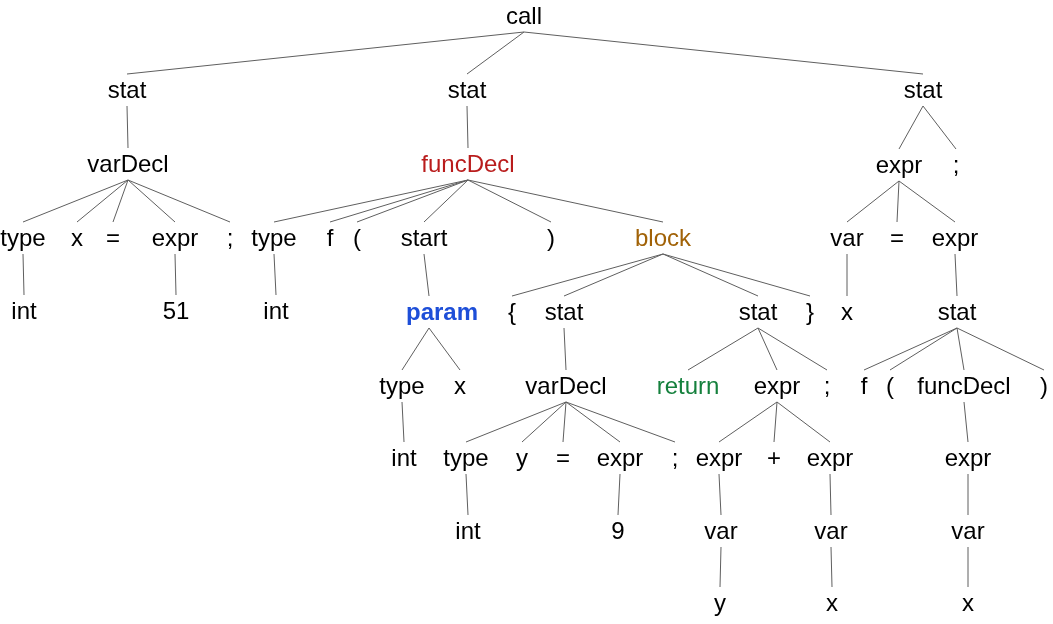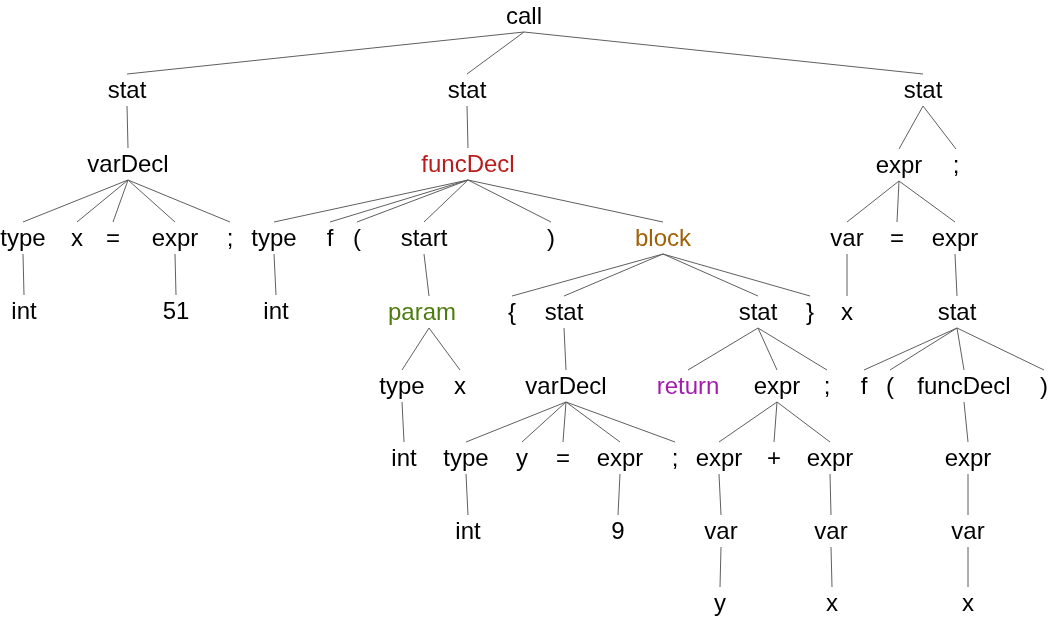--- a/index.html
+++ b/index.html
@@ -120,31 +120,31 @@
       <div class="node" style="left: 357px; top: 238px; color: rgb(0, 0, 0);">(</div>
       <div class="node" style="left: 424px; top: 238px; color: rgb(0, 0, 0);">start</div>
       <div class="node" style="left: 551px; top: 238px; color: rgb(0, 0, 0);">)</div>
       <div class="node" style="left: 663px; top: 238px; color: #a16207;">block</div>
       <div class="node" style="left: 847px; top: 238px; color: rgb(0, 0, 0);">var</div>
       <div class="node" style="left: 897px; top: 238px; color: rgb(0, 0, 0);">=</div>
       <div class="node" style="left: 955px; top: 238px; color: rgb(0, 0, 0);">expr</div>
       <div class="node" style="left: 24px; top: 311px; color: rgb(0, 0, 0);">int</div>
       <div class="node" style="left: 176px; top: 311px; color: rgb(0, 0, 0);">51</div>
       <div class="node" style="left: 276px; top: 311px; color: rgb(0, 0, 0);">int</div>
-      <div class="node" style="left: 422px; top: 312px; color: #4d7c0f;">param</div>
+      <div class="node" style="left: 442px; top: 312px; color: #1d4ed8; font-weight: bold;">param</div>
       <div class="node" style="left: 512px; top: 312px; color: rgb(0, 0, 0);">{</div>
       <div class="node" style="left: 564px; top: 312px; color: rgb(0, 0, 0);">stat</div>
       <div class="node" style="left: 758px; top: 312px; color: rgb(0, 0, 0);">stat</div>
       <div class="node" style="left: 810px; top: 312px; color: rgb(0, 0, 0);">}</div>
       <div class="node" style="left: 847px; top: 312px; color: rgb(0, 0, 0);">x</div>
       <div class="node" style="left: 957px; top: 312px; color: rgb(0, 0, 0);">stat</div>
       <div class="node" style="left: 402px; top: 386px; color: rgb(0, 0, 0);">type</div>
       <div class="node" style="left: 460px; top: 386px; color: rgb(0, 0, 0);">x</div>
       <div class="node" style="left: 566px; top: 386px; color: rgb(0, 0, 0);">varDecl</div>
-      <div class="node" style="left: 688px; top: 386px; color: #a21caf; text-align: right;">return</div>
+      <div class="node" style="left: 688px; top: 386px; color: #15803d; text-align: right;">return</div>
       <div class="node" style="left: 777px; top: 386px; color: rgb(0, 0, 0);">expr</div>
       <div class="node" style="left: 827px; top: 386px; color: rgb(0, 0, 0);">;</div>
       <div class="node" style="left: 864px; top: 386px; color: rgb(0, 0, 0);">f</div>
       <div class="node" style="left: 890px; top: 386px; color: rgb(0, 0, 0);">(</div>
       <div class="node" style="left: 964px; top: 386px; color: rgb(0, 0, 0);">funcDecl</div>
       <div class="node" style="left: 1044px; top: 386px; color: rgb(0, 0, 0);">)</div>
       <div class="node" style="left: 404px; top: 458px; color: rgb(0, 0, 0);">int</div>
       <div class="node" style="left: 466px; top: 458px; color: rgb(0, 0, 0);">type</div>
       <div class="node" style="left: 522px; top: 458px; color: rgb(0, 0, 0);">y</div>
       <div class="node" style="left: 563px; top: 458px; color: rgb(0, 0, 0);">=</div>

